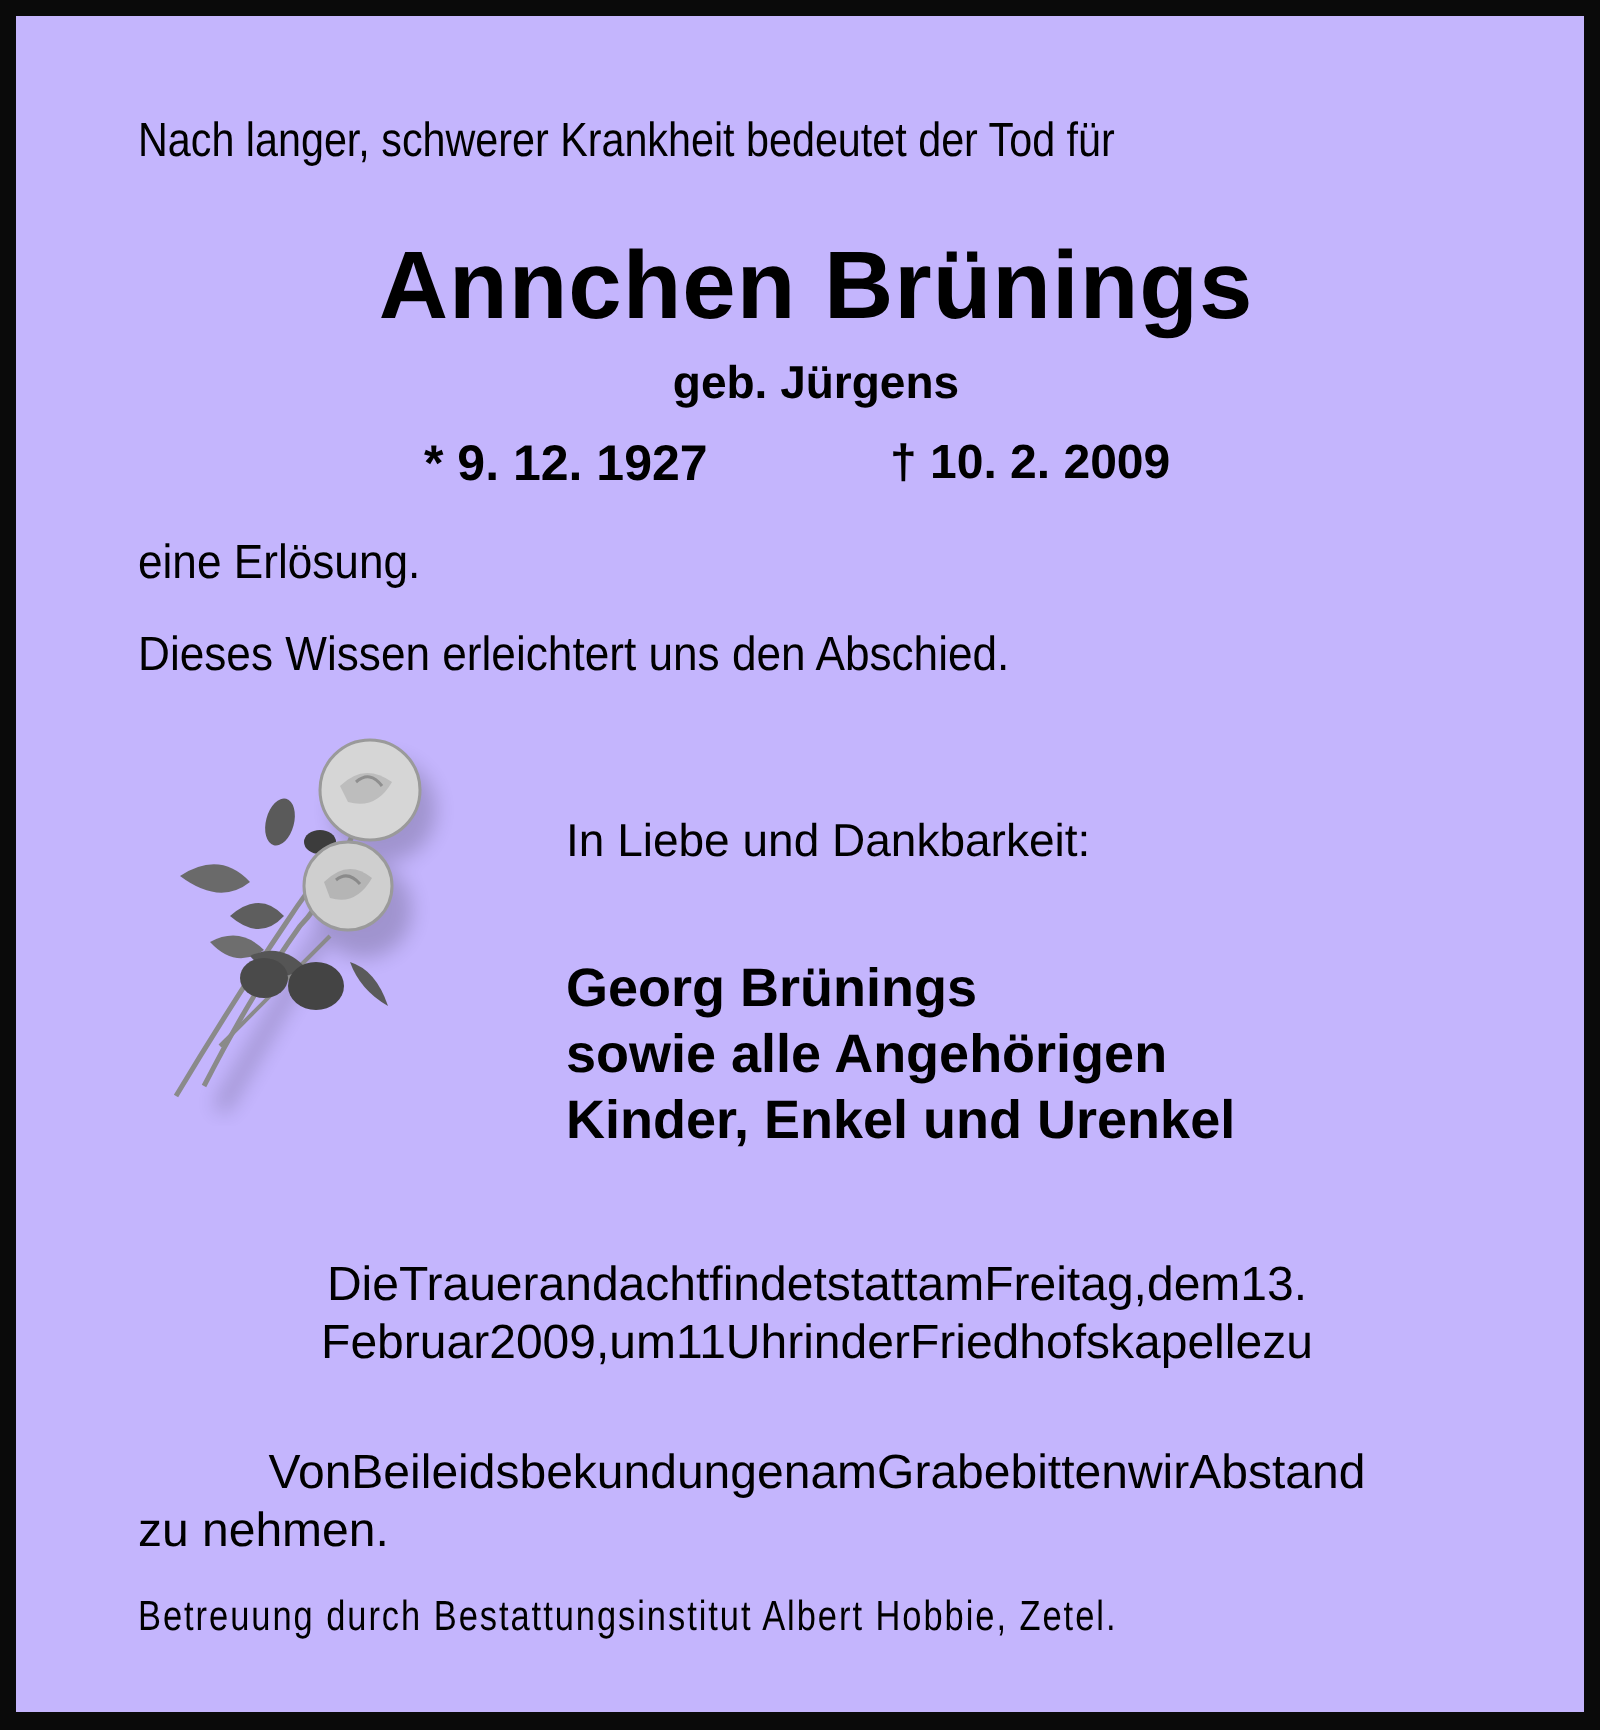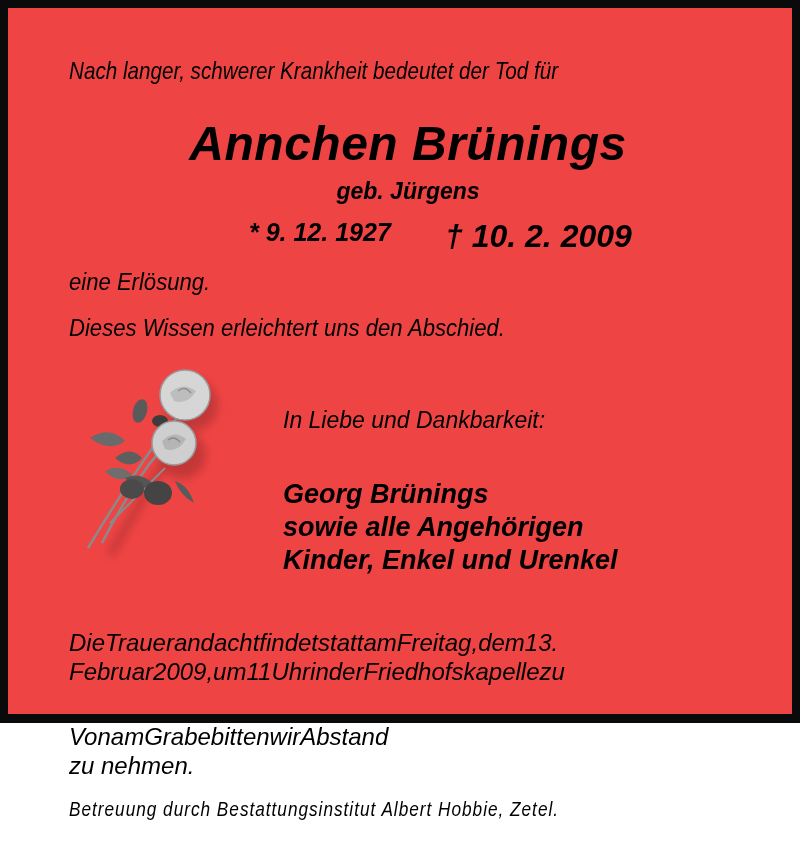--- a/index.html
+++ b/index.html
@@ -1,34 +1,34 @@
 <!DOCTYPE html>
 <html><head>
 <meta charset="utf-8">
 <style>
   html, body { margin:0; padding:0; background:#ffffff; }
   body { width:800px; height:865px; position:relative; overflow:hidden; font-family:"Liberation Sans", sans-serif; color:#000; }
-  .frame { position:absolute; left:0; top:0; width:800px; height:723px; box-sizing:border-box; border:8px solid #0a0a0a; border-bottom-width:9px; background:#ef4444;font-style:italic; }
+  .frame { position:absolute; left:0; top:0; width:800px; height:865px; box-sizing:border-box; border:8px solid #0a0a0a; border-bottom-width:9px; background:#c4b5fd; }
   .t { position:absolute; white-space:nowrap; line-height:1; }
   .reg { font-size:24px; transform-origin:left top; }
   .intro { left:61px; top:51px; transform:scaleX(0.86); }
   .name { left:0; width:800px; text-align:center; top:112px; font-size:48px; font-weight:bold; letter-spacing:0.5px; }
   .maiden { left:0; width:800px; text-align:center; top:172px; font-size:23px; font-weight:bold; }
-  .born { left:204px; top:212px; font-size:25px; font-weight:bold;margin-left:37px; }
-  .died { left:437px; top:212px; font-size:32px; font-weight:bold; }
+  .born { left:204px; top:212px; font-size:25px; font-weight:bold; }
+  .died { left:437px; top:212px; font-size:24px; font-weight:bold; }
   .rel { left:61px; top:262px; transform:scaleX(0.92); }
   .abschied { left:61px; top:308px; transform:scaleX(0.92); }
   .liebe { left:275px; top:390px; font-size:23px;margin-top:11px; }
   .sig { position:absolute; left:275px; top:428px; font-size:27px; font-weight:bold; line-height:33px;margin-top:42px; }
   .sig div { white-space:nowrap; }
   .addr { left:61px; top:578px; font-size:23px; }
   .para { position:absolute; left:61px; width:679px; font-size:24px; line-height:29px; text-align:justify; }
   .para1 { top:620px; }
   .para2 { top:714px; }
-  .justify-line { display:flex; justify-content:flex-start; white-space:nowrap; }
+  .justify-line { display:flex; justify-content:center; white-space:nowrap; }
   .footer { left:61px; top:790px; font-size:21px; letter-spacing:1.2px; transform:scaleX(0.82); transform-origin:left top; }
   .rose { position:absolute; left:62px; top:355px; width:170px; height:200px; }
 </style>
 </head>
 <body>
 
 <div class="frame">
 
   <div class="t reg intro">Nach langer, schwerer Krankheit bedeutet der Tod für</div>
 
@@ -99,20 +99,21 @@
         <span>in</span>
         <span>der</span>
         <span>Friedhofskapelle</span>
         <span>zu</span>
       </div>
   </div>
 
   <div class="para para2">
     <div class="justify-line">
         <span>Von</span>
+        <span>Beileidsbekundungen</span>
         <span>am</span>
         <span>Grabe</span>
         <span>bitten</span>
         <span>wir</span>
         <span>Abstand</span>
       </div>
     <div style="white-space:nowrap;">zu nehmen.</div>
   </div>
 
   <div class="t footer">Betreuung durch Bestattungsinstitut Albert Hobbie, Zetel.</div>

